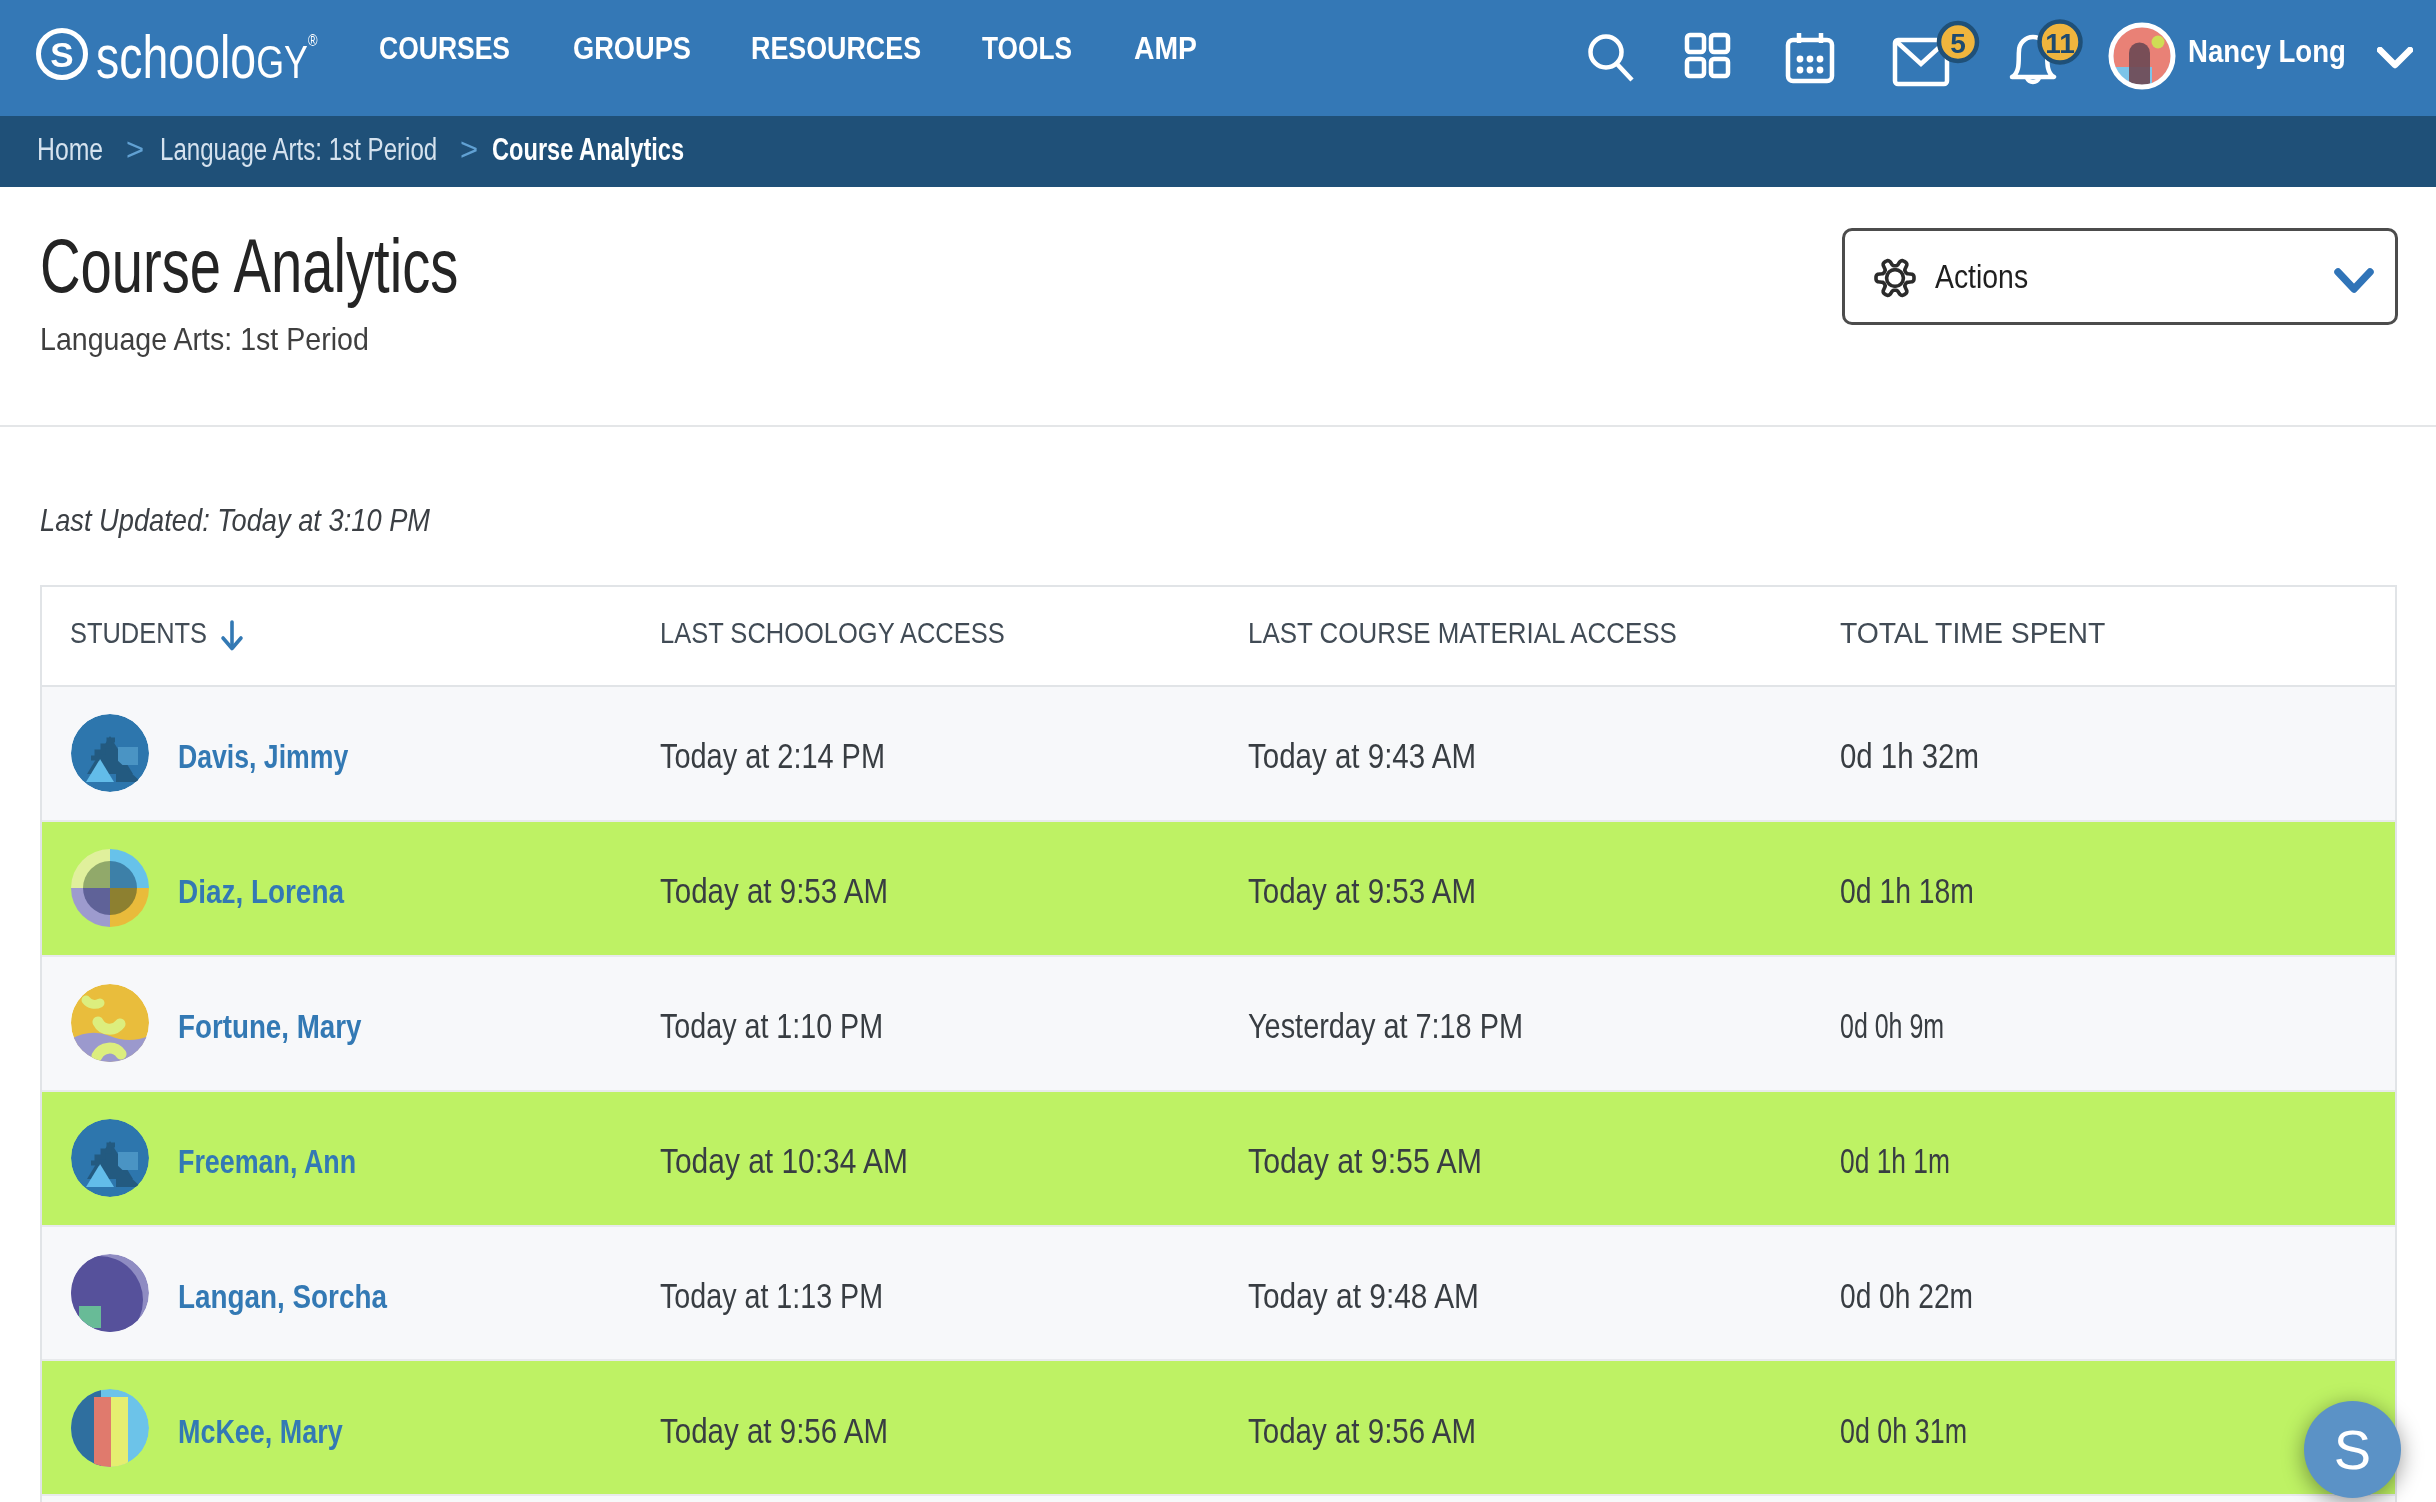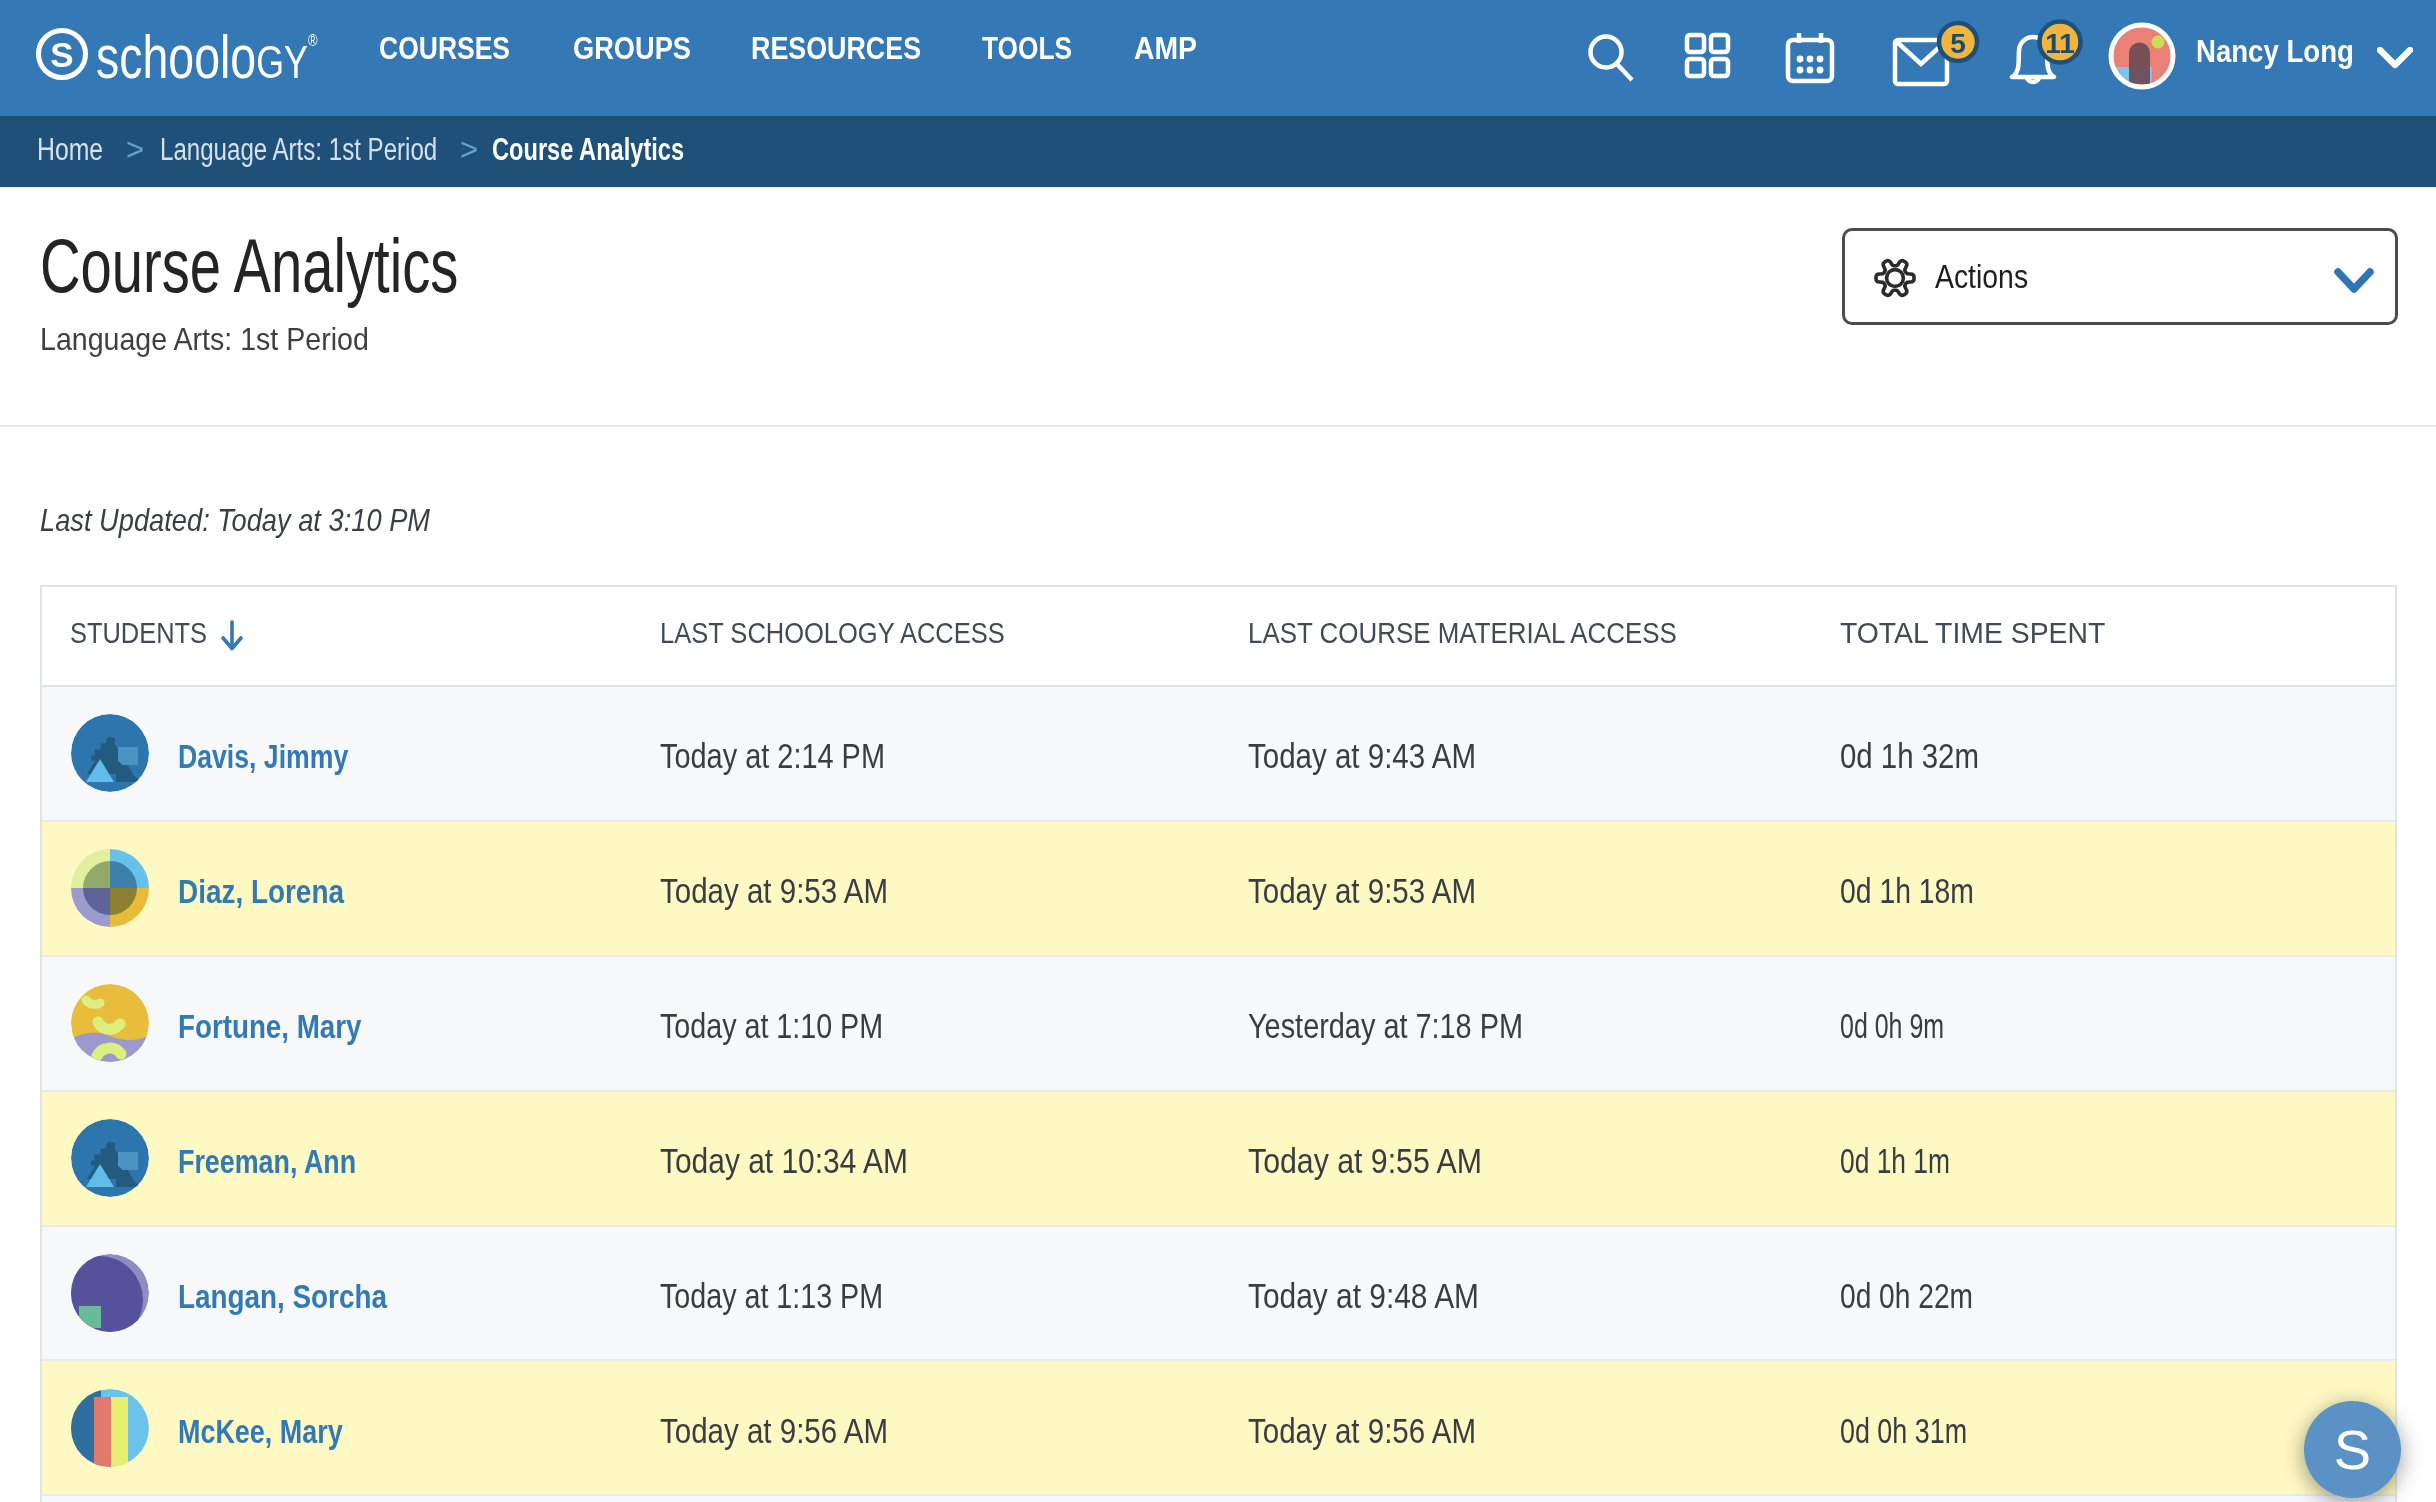--- a/index.html
+++ b/index.html
@@ -16,21 +16,21 @@
 .cpiece span { display:inline-block; transform-origin:0 50%; white-space:pre; }
 h1 { position:absolute; left:40px; top:228px; font-size:76px; font-weight:400; color:#242424; line-height:1; transform:scaleX(0.739); transform-origin:0 0; white-space:pre; }
 .subtitle { position:absolute; left:40px; top:323px; font-size:32px; color:#3f3f3f; line-height:1; transform:scaleX(0.893); transform-origin:0 0; white-space:pre; }
 .actions { position:absolute; left:1842px; top:228px; width:556px; height:97px; border:3px solid #4c4c4c; border-radius:10px; background:#fff; }
 .actions .lbl { position:absolute; left:90px; top:50%; font-size:33px; color:#1f1f1f; transform:translateY(-50%) scaleX(0.86); transform-origin:0 50%; white-space:pre; }
 .divider { position:absolute; left:0; top:425px; width:2436px; height:2px; background:#e4e6e8; }
 .lastupd { position:absolute; left:40px; top:504px; font-size:32px; font-style:italic; color:#3b3f44; line-height:1; transform:scaleX(0.852); transform-origin:0 0; white-space:pre; }
 .tbl { position:absolute; left:40px; top:585px; width:2357px; border:2px solid #e1e4e7; border-bottom:none; background:#fff; }
 .thead { position:relative; height:100px; background:#fff; border-bottom:2px solid #e1e4e7; }
 .thead span { position:absolute; top:calc(50% - 3px); font-size:29px; color:#414b55; transform:translateY(-50%) scaleX(var(--sx,1)); transform-origin:0 50%; white-space:pre; }
-.row { position:relative; height:134.9px; border-bottom:2px solid #e8eaec; background:#fef9c3; }
+.row { position:relative; height:134.9px; border-bottom:2px solid #e8eaec; background:#bef264; }
 .row.odd { background:#f7f8fa; }
 .row .av { position:absolute; left:29px; top:50%; transform:translateY(-50%); width:78px; height:78px; border-radius:50%; overflow:hidden; }
 .row .nm { position:absolute; left:136px; top:calc(50% + 3px); font-size:34px; font-weight:bold; color:#3379b4; transform:translateY(-50%) scaleX(var(--sx,0.8)); transform-origin:0 50%; white-space:pre; }
 .row .t { position:absolute; top:calc(50% + 3px); font-size:35px; color:#383d42; transform:translateY(-50%) scaleX(var(--sx,0.83)); transform-origin:0 50%; white-space:pre; }
 .c2 { left:618px; } .c3 { left:1206px; } .c4 { left:1798px; }
 .sbtn { position:absolute; left:2304px; top:1401px; width:97px; height:97px; border-radius:50%; background:#5b92c6; box-shadow:0 5px 22px rgba(0,0,0,0.4); color:#fff; font-size:56px; display:flex; align-items:center; justify-content:center; }
 </style>
 </head>
 <body>
 <div class="nav">
@@ -96,21 +96,21 @@
         </clipPath>
       <circle cx="32" cy="33" r="29" fill="#e98176"></circle>
       <g clip-path="url(#avc)">
         <rect x="0" y="44" width="42" height="25" fill="#7cc4e9"></rect>
         <path d="M19,66 L19,30 a10.5,10.5 0 0 1 21,0 L40,66 Z" fill="#6f4a55" opacity="0.93"></path>
         <circle cx="48" cy="19" r="6.5" fill="#cfdd55"></circle>
       </g>
       <circle cx="32" cy="33" r="31" fill="none" stroke="#fff" stroke-width="5"></circle>
     </g>
   </svg>
-  <div class="mi" style="left:2188px; font-size:31px; padding-bottom:12px;margin-left:8px;">
+  <div class="mi" style="left:2188px; font-size:31px; padding-bottom:12px;">
       <span style="transform:scaleX(0.89);">Nancy Long</span>
     </div>
   <svg style="position:absolute; left:2377px; top:47px;" width="36" height="23" viewBox="0 0 36 23">
     <polyline points="3,3 18,18 33,3" fill="none" stroke="#fff" stroke-width="6.5" stroke-linecap="round" stroke-linejoin="round"></polyline>
   </svg>
 </div>
 <div class="crumbs">
   <div class="cpiece" style="left:37px;">
       <span style="transform:scaleX(0.8);">Home</span>
     </div>

